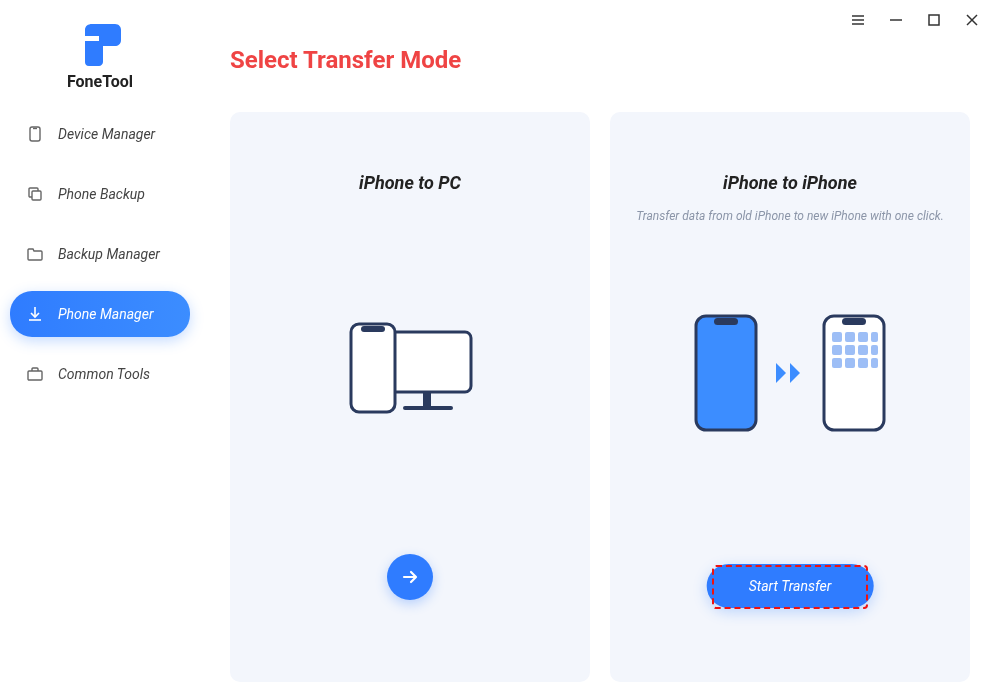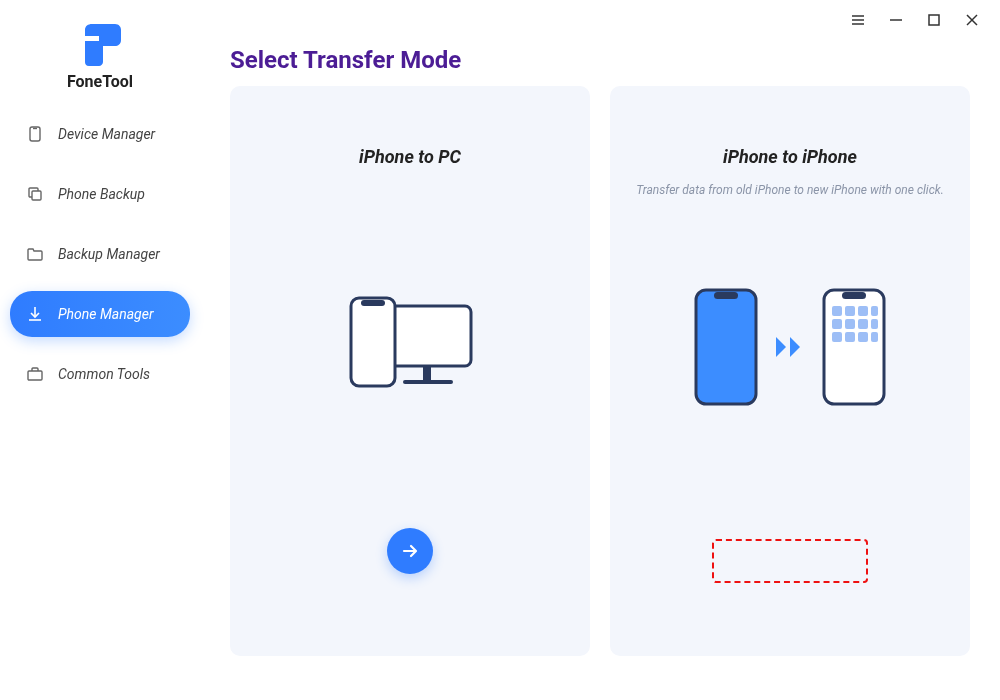--- a/index.html
+++ b/index.html
@@ -13,21 +13,21 @@
 .logo-img { width: 46px; height: 46px; margin: 0 auto 6px; }
 .app-name { font-size: 16px; font-weight: 700; color: #222; }
 
 .nav { padding: 0 10px; font-style: italic; }
 .nav-item { display: flex; align-items: center; gap: 14px; padding: 14px 16px; margin: 14px 0; border-radius: 22px; color: #444; font-size: 14px; cursor: pointer; }
 .nav-item.active { background: linear-gradient(90deg, #2f7cff, #3c8dff); color: #fff; box-shadow: 0 4px 14px rgba(47,124,255,0.28); }
 .nav-icon { width: 18px; height: 18px; display: flex; align-items: center; justify-content: center; }
 .nav-item.active .nav-icon svg { stroke: #fff; fill: none; }
 
 .main { position: absolute; left: 200px; top: 0; right: 0; bottom: 0; padding: 46px 30px 30px 30px; }
-.page-title { font-size: 24px; font-weight: 700; color: #4c1d95; margin-bottom: 12px; }
+.page-title { font-size: 24px; font-weight: 700; color: #ef4444; margin-bottom: 38px; }
 
 .cards { display: flex; gap: 20px; height: 570px; }
 .card { flex: 1; background: #f3f6fc; border-radius: 10px; position: relative; padding: 60px 18px 30px; display: flex; flex-direction: column; align-items: center; font-style: italic; }
 .card-title { font-size: 18px; font-weight: 700; color: #222; text-align: center; margin-bottom: 14px; }
 .card-desc { font-size: 12px; color: #8b95a8; text-align: center; line-height: 1.5; min-height: 36px; }
 .card-illus { height: 200px; display:flex; align-items:center; justify-content:center; margin-top: 30px;}
 
 .go-btn { position: absolute; bottom: 82px; left: 50%; transform: translateX(-50%); width: 46px; height: 46px; border-radius: 50%; background: #2f7cff; display:flex; align-items:center; justify-content:center; cursor:pointer; box-shadow: 0 4px 12px rgba(47,124,255,0.3); }
 
 .start-btn { position: absolute; bottom: 74px; left: 50%; transform: translateX(-50%); background: #2f7cff; color: #fff; font-size: 14px; padding: 14px 42px; border-radius: 24px; cursor:pointer; box-shadow: 0 4px 14px rgba(47,124,255,0.28); }
@@ -168,17 +168,18 @@
               <rect x="155" y="50" width="10" height="10" rx="2"></rect>
               <rect x="168" y="50" width="10" height="10" rx="2"></rect>
               <rect x="181" y="50" width="7" height="10" rx="2"></rect>
           </g>
           <g fill="#3c8dff">
             <polygon points="86,55 96,65 86,75"></polygon>
             <polygon points="100,55 110,65 100,75"></polygon>
           </g>
         </svg>
       </div>
+      <div class="start-btn">Start Transfer</div>
       <div class="highlight-box"></div>
     </div>
 
   </div>
 </div>
 
 </body></html>

